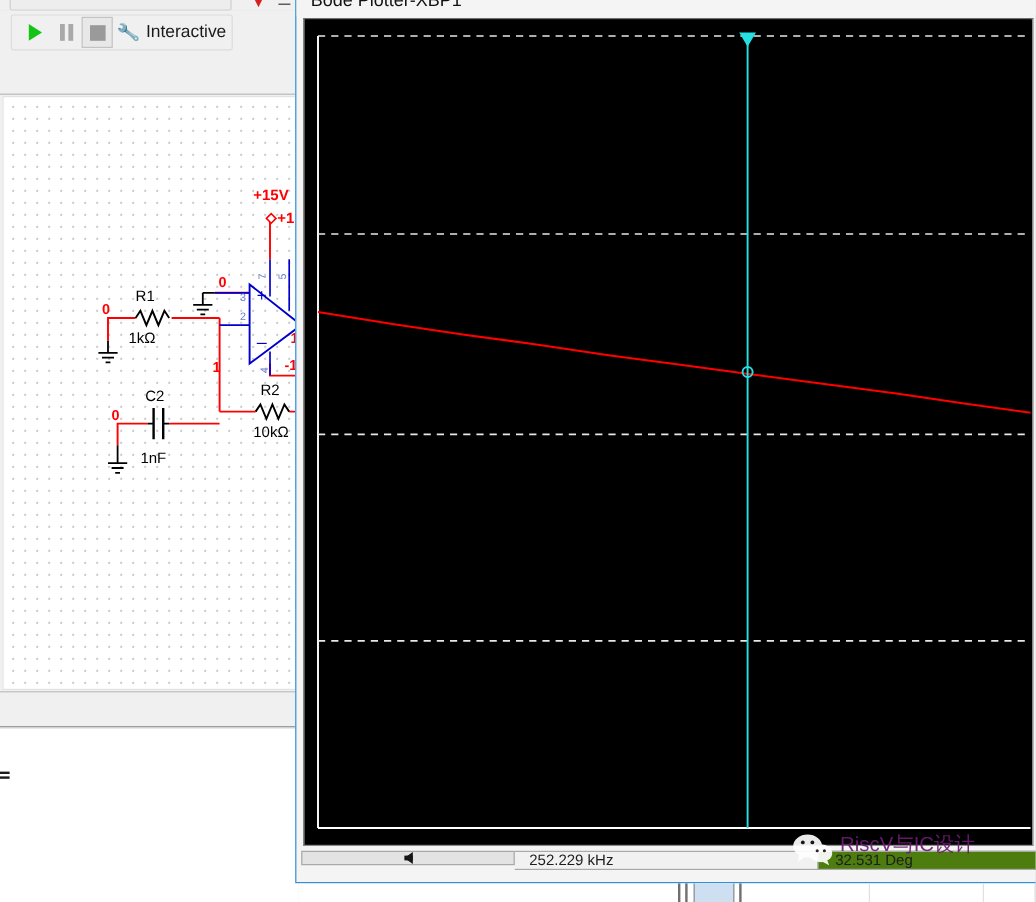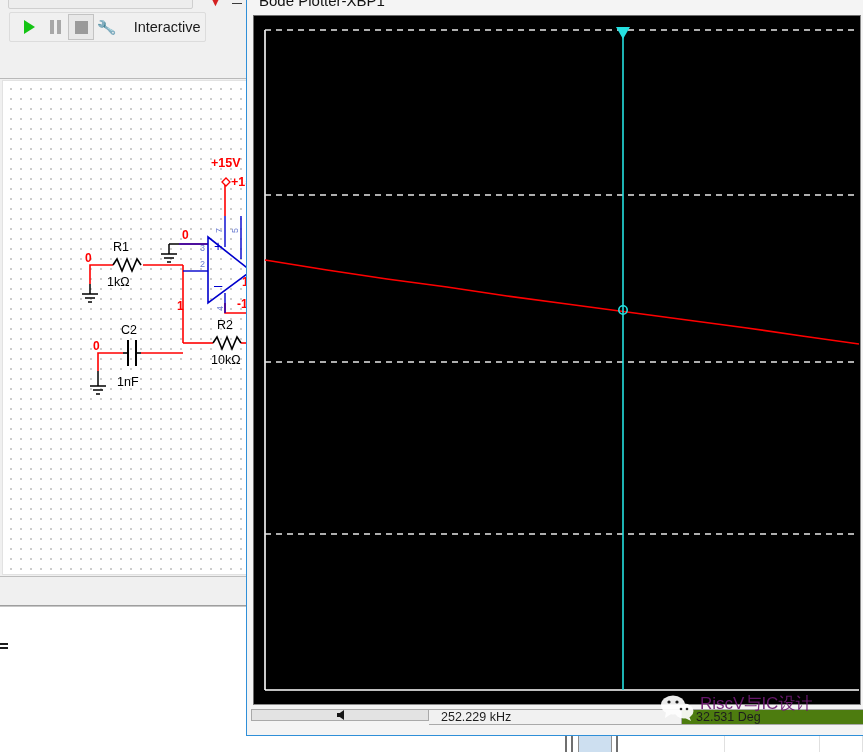--- a/index.html
+++ b/index.html
@@ -121,21 +121,21 @@
     background: #9a9a9a;
   }
   .tb-wrench {
     margin-left: 4px;
     font-size: 15px;
     color: #3b3b3b;
     transform: rotate(-8deg);
     line-height: 1;
   }
   .tb-label {
-    margin-left: 17px;
+    margin-left: 5px;
     font-size: 14.5px;
     color: #1a1a1a;
     white-space: nowrap;
   }
 
   .toolbar-blank {
     position: absolute;
     left: 0; top: 45px;
     width: 249px; height: 33px;
     background: #f0f0f0;

